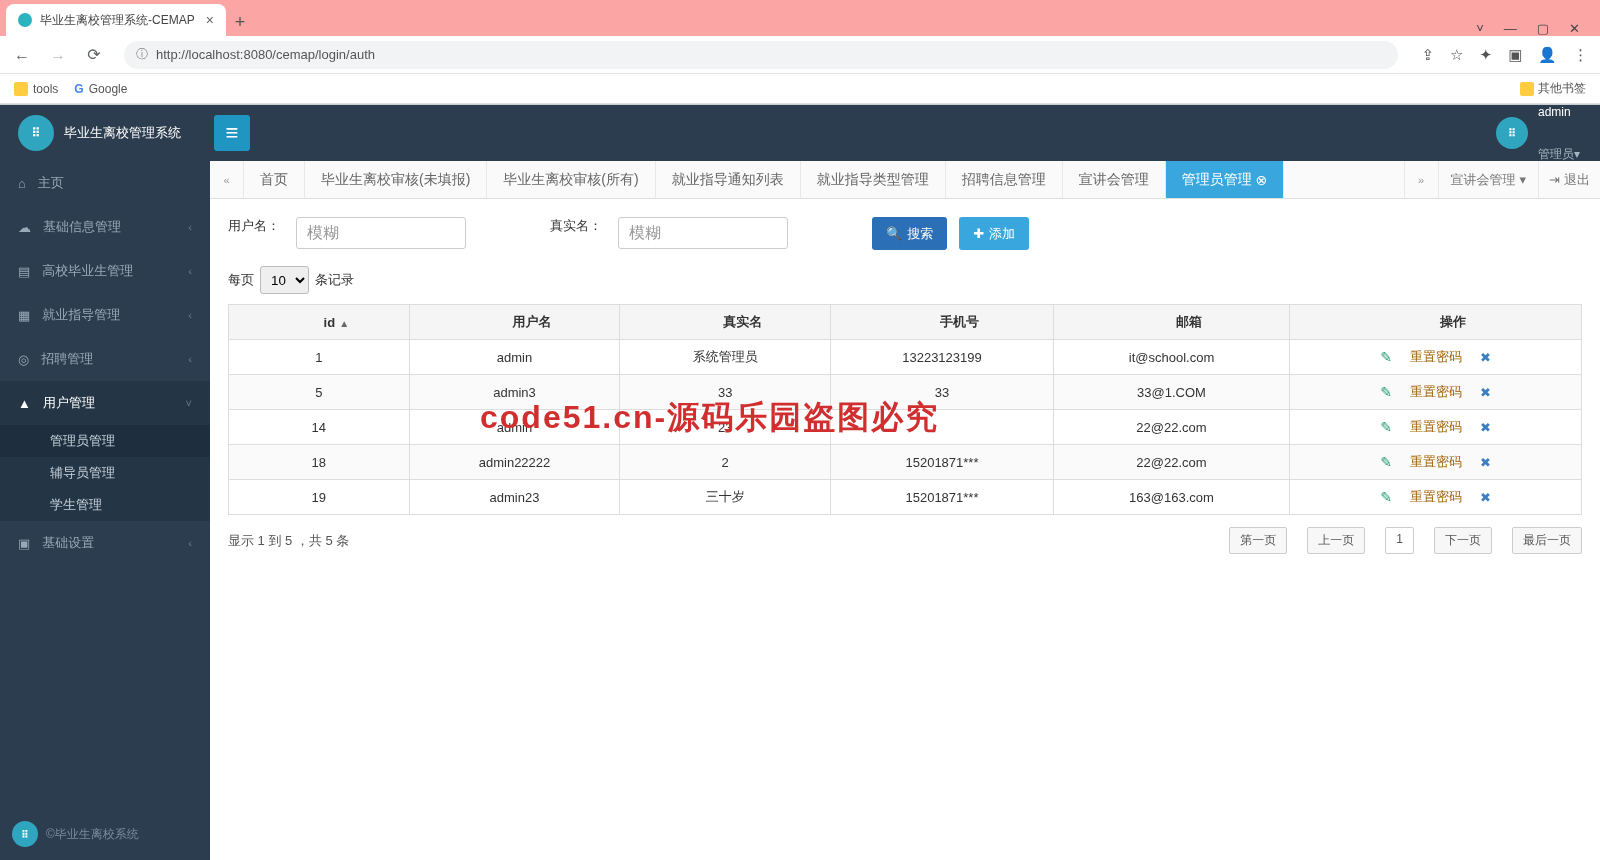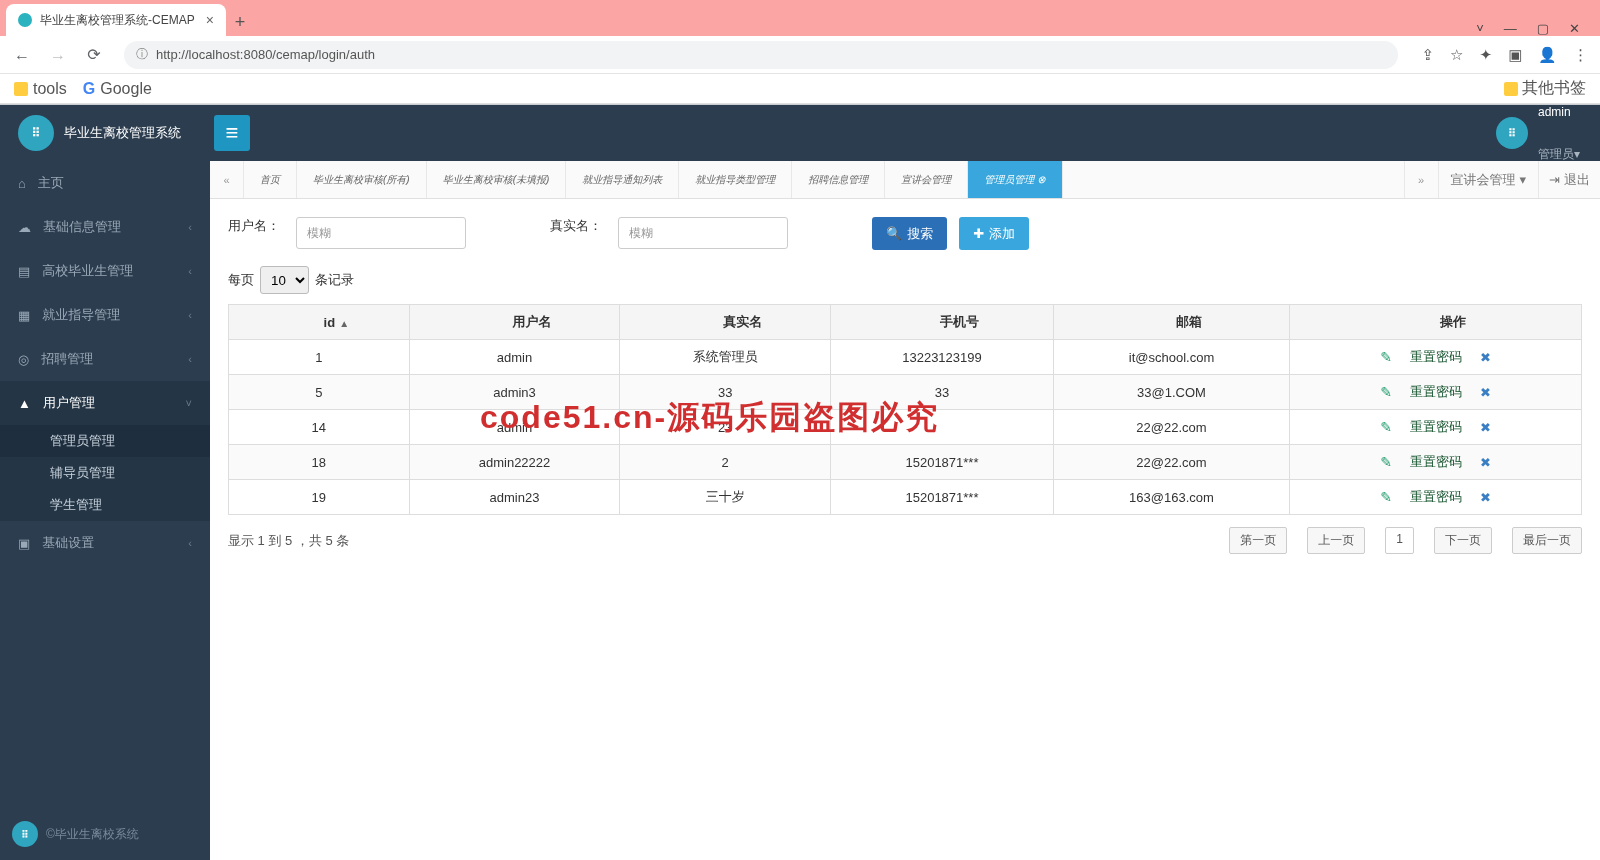--- a/index.html
+++ b/index.html
@@ -11,21 +11,21 @@
 .browser-tab { background: #fff; height: 32px; border-radius: 8px 8px 0 0; display: flex; align-items: center; padding: 0 12px; gap: 8px; min-width: 220px; font-size: 12px; color: #444; }
 .fav { width: 14px; height: 14px; border-radius: 50%; background: #2bb3c0; }
 .tab-close { color: #666; font-size: 14px; margin-left: auto; }
 .new-tab { width: 28px; height: 28px; display: flex; align-items: center; justify-content: center; color: #555; font-size: 18px; }
 .win-ctrls { margin-left: auto; display: flex; gap: 20px; padding: 0 14px; color: #444; }
 .addr-bar { background: #fff; height: 38px; display: flex; align-items: center; padding: 0 12px; gap: 16px; border-bottom: 1px solid #e4e4e4; }
 .nav-ico { color: #606367; font-size: 16px; width: 20px; text-align: center; }
 .url-field { flex: 1; display: flex; align-items: center; gap: 8px; background: #f1f3f4; border-radius: 14px; height: 28px; padding: 0 12px; font-size: 13px; color: #555; margin-left: 4px; margin-right: 8px; }
 .url-field .secure { color: #888; font-size: 12px; }
 .ext-ico { color: #555; font-size: 15px; }
-.bookmarks { background: #fff; height: 30px; display: flex; align-items: center; padding: 0 14px; gap: 16px; font-size: 16px; color: #555; border-bottom: 1px solid #e0e0e0; }
+.bookmarks { background: #fff; height: 30px; display: flex; align-items: center; padding: 0 14px; gap: 16px; font-size: 12px; color: #555; border-bottom: 1px solid #e0e0e0; }
 .bm { display: flex; align-items: center; gap: 5px; }
 .bm-ico-y { width: 14px; height: 14px; background: #ffcd3f; border-radius: 2px; }
 .bm-sep { margin-left: auto; display: flex; align-items: center; gap: 4px; }
 .bm-fold { width: 14px; height: 14px; background: #ffcd3f; border-radius: 2px; }
 
 
 .app { height: calc(100vh - 104px); display: flex; flex-direction: column; }
 .topbar { height: 56px; background: #2c3d4f; display: flex; align-items: center; color: #fff; }
 .brand { width: 210px; height: 100%; display: flex; align-items: center; padding-left: 18px; gap: 10px; }
 .brand-ico { width: 36px; height: 36px; border-radius: 50%; background: #30a5bf; display: flex; align-items: center; justify-content: center; color: #fff; font-weight: bold; font-size: 12px; }
@@ -44,45 +44,45 @@
 .sb-item.active { background: #243545; color: #fff; }
 .sb-sub { height: 32px; display: flex; align-items: center; padding-left: 50px; font-size: 13px; color: #c8d2dc; cursor: pointer; background: #243545; }
 .sb-sub.current { background: #1e2e3e; }
 .sb-foot { margin-top: auto; padding: 14px 12px; display: flex; align-items: center; gap: 8px; color: #788a9c; font-size: 12px; }
 .sb-foot-ico { width: 26px; height: 26px; border-radius: 50%; background: #30a5bf; display: flex; align-items: center; justify-content: center; color: #fff; font-size: 10px; font-weight: bold; }
 
 .content { flex: 1; background: #fff; display: flex; flex-direction: column; min-width: 0; }
 .tabstrip { height: 38px; background: #fafafa; border-bottom: 1px solid #e0e0e0; display: flex; align-items: stretch; }
 .ts-nav { width: 34px; display: flex; align-items: center; justify-content: center; color: #999; border-right: 1px solid #e8e8e8; font-size: 11px; }
 .ts-nav.r { border-right: none; border-left: 1px solid #e8e8e8; }
-.ts-tab { display: flex; align-items: center; padding: 0 16px; border-right: 1px solid #e8e8e8; font-size: 10px; color: #666; white-space: nowrap; font-style: italic; }
+.ts-tab { display: flex; align-items: center; padding: 0 16px; border-right: 1px solid #e8e8e8; font-size: 14px; color: #666; white-space: nowrap; }
 .ts-tab.active { background: #39a7dd; color: #fff; }
 .ts-close-op { padding: 0 12px; display: flex; align-items: center; color: #777; font-size: 13px; gap: 4px; border-left: 1px solid #e8e8e8; }
 .ts-logout { padding: 0 10px; display: flex; align-items: center; color: #777; font-size: 13px; gap: 4px; border-left: 1px solid #e8e8e8; }
 
 .filters { padding: 18px 18px 10px; display: flex; align-items: flex-start; gap: 12px; flex-wrap: wrap; }
 .flabel { font-size: 13px; color: #333; min-width: 56px; }
-.finput { width: 170px; height: 32px; border: 1px solid #ccc; border-radius: 3px; padding: 0 10px; font-size: 12px; }
+.finput { width: 170px; height: 32px; border: 1px solid #ccc; border-radius: 3px; padding: 0 10px; font-size: 16px; }
 .finput::placeholder { color: #999; }
 .btn { height: 33px; padding: 0 14px; border: none; border-radius: 3px; color: #fff; font-size: 13px; display: inline-flex; align-items: center; gap: 5px; cursor: pointer; }
 .btn-primary { background: #2b6fb6; }
 .btn-info { background: #39a7dd; }
 .spacer { width: 60px; }
 
 .records-bar { padding: 6px 18px 10px; display: flex; align-items: center; gap: 6px; font-size: 13px; color: #333; }
 .records-bar select { height: 28px; border: 1px solid #bbb; border-radius: 3px; padding: 0 6px; }
 
 .tbl-wrap { padding: 0 18px; }
 table { width: 100%; border-collapse: collapse; }
 th, td { border: 1px solid #ddd; padding: 8px 10px; text-align: center; font-size: 13px; }
 th { background: #f5f5f5; font-weight: bold; color: #333; padding-left: 45px; }
 tr:nth-child(even) td { background: #fafafa; }
 .op-cell { display: flex; justify-content: center; align-items: center; gap: 18px; }
 .op-edit { color: #1f9b6c; font-size: 14px; }
-.op-reset { color: #14532d; font-size: 13px; }
+.op-reset { color: #a16207; font-size: 13px; }
 .op-del { color: #3a7fc4; font-size: 13px; }
 .sort { color: #666; font-size: 10px; margin-left: 4px; }
 
 .pager-row { padding: 12px 18px; display: flex; align-items: center; }
 .pager-row .info { color: #555; font-size: 13px; }
 .pager { margin-left: auto; display: flex; gap: 20px; }
 .pg-btn { border: 1px solid #ccc; background: #f7f7f7; padding: 4px 10px; font-size: 12px; color: #555; border-radius: 2px; cursor: pointer; }
 .pg-btn.active { background: #fff; }
 .wmred { position: absolute; left: 480px; top: 396px; color: #d12f2f; font-size: 32px; font-weight: bold; pointer-events: none; letter-spacing: 2px; }
 </style>
@@ -201,22 +201,22 @@
       <div class="sb-foot">
         <div class="sb-foot-ico">⠿</div>
         <span>©毕业生离校系统</span>
       </div>
     </div>
 
     <div class="content">
       <div class="tabstrip">
         <div class="ts-nav">«</div>
         <div class="ts-tab">首页</div>
+        <div class="ts-tab">毕业生离校审核(未填报)</div>
         <div class="ts-tab">毕业生离校审核(所有)</div>
-        <div class="ts-tab">毕业生离校审核(未填报)</div>
         <div class="ts-tab">就业指导通知列表</div>
         <div class="ts-tab">就业指导类型管理</div>
         <div class="ts-tab">招聘信息管理</div>
         <div class="ts-tab">宣讲会管理</div>
         <div class="ts-tab active"><span>管理员管理</span>&nbsp;<span>⊗</span></div>
         <div style="flex:1"></div>
         <div class="ts-nav r">»</div>
         <div class="ts-close-op">
             <span>宣讲会管理</span>
             <span>▾</span>

